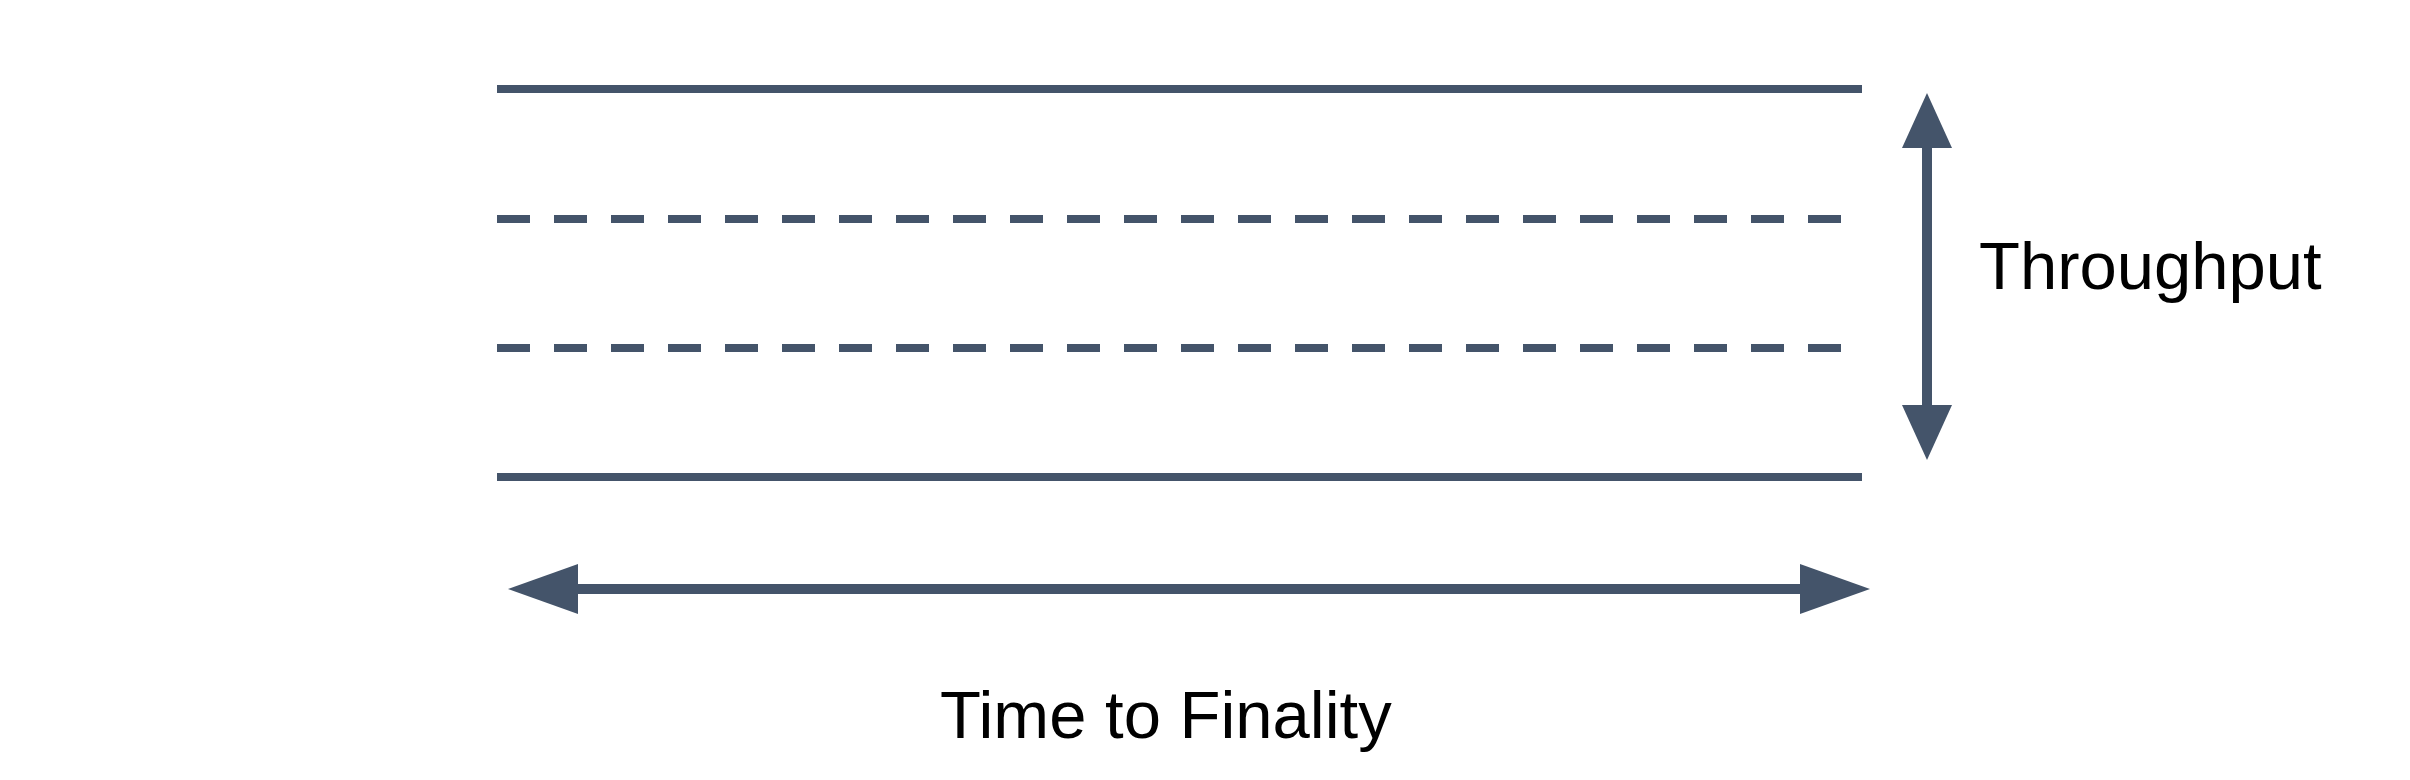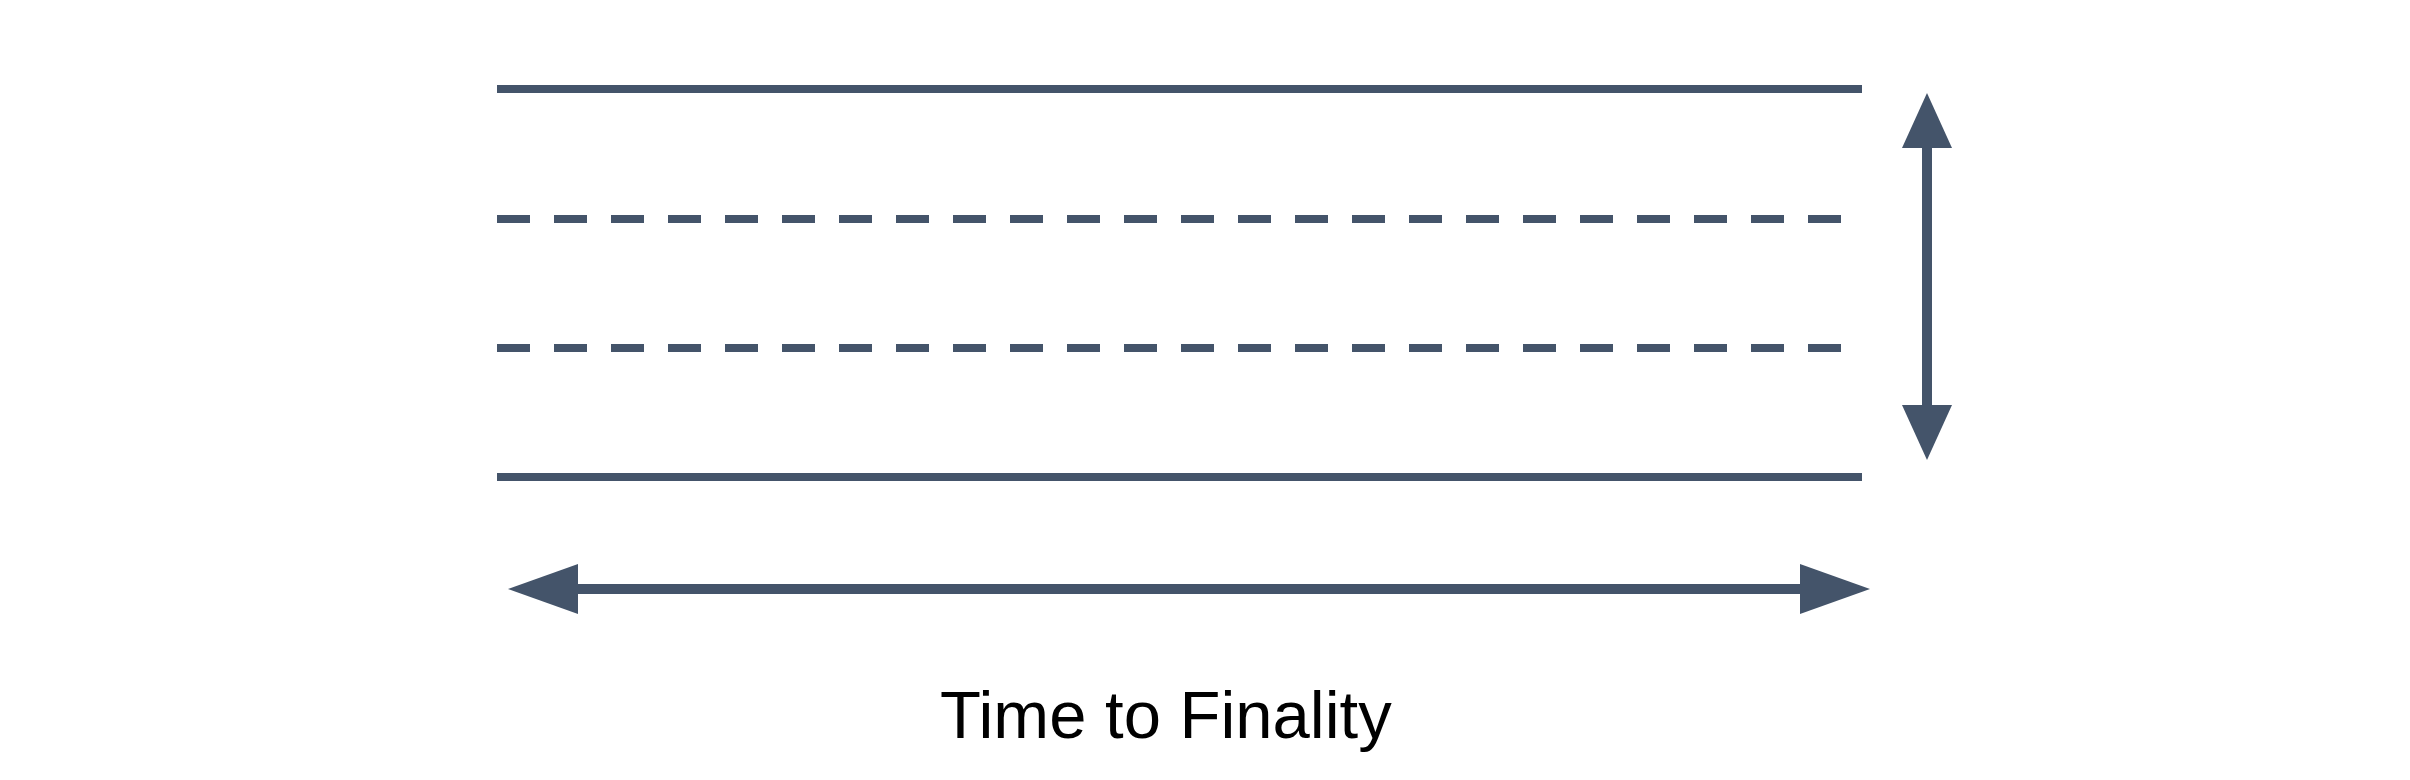--- a/index.html
+++ b/index.html
@@ -67,16 +67,17 @@
     </g>
 
     <g>
       <rect x="578" y="584" width="1222" height="10" fill="#44546A"></rect>
       <polygon points="508,589 578,564 578,614" fill="#44546A"></polygon>
       <polygon points="1870,589 1800,564 1800,614" fill="#44546A"></polygon>
     </g>
 
   </svg>
 
+  <div class="axis-label" id="throughput-label" style="color: rgb(0, 0, 0);">Throughput</div>
 
   <div class="axis-label" id="time-to-finality-label" style="color: rgb(0, 0, 0);">Time to Finality</div>
 
 </div>
 
 </body></html>

